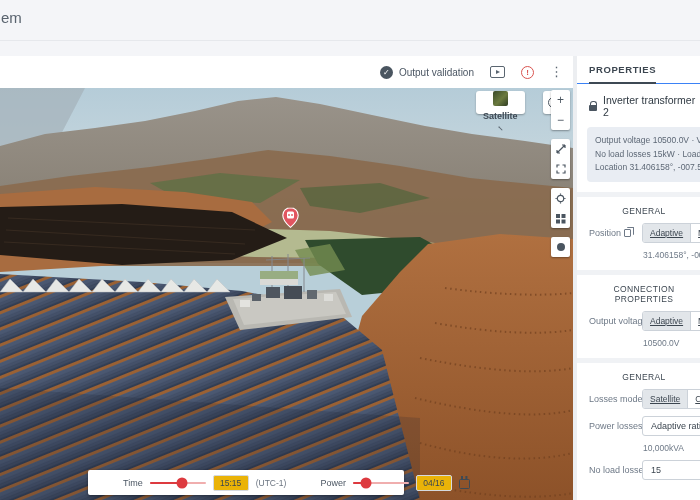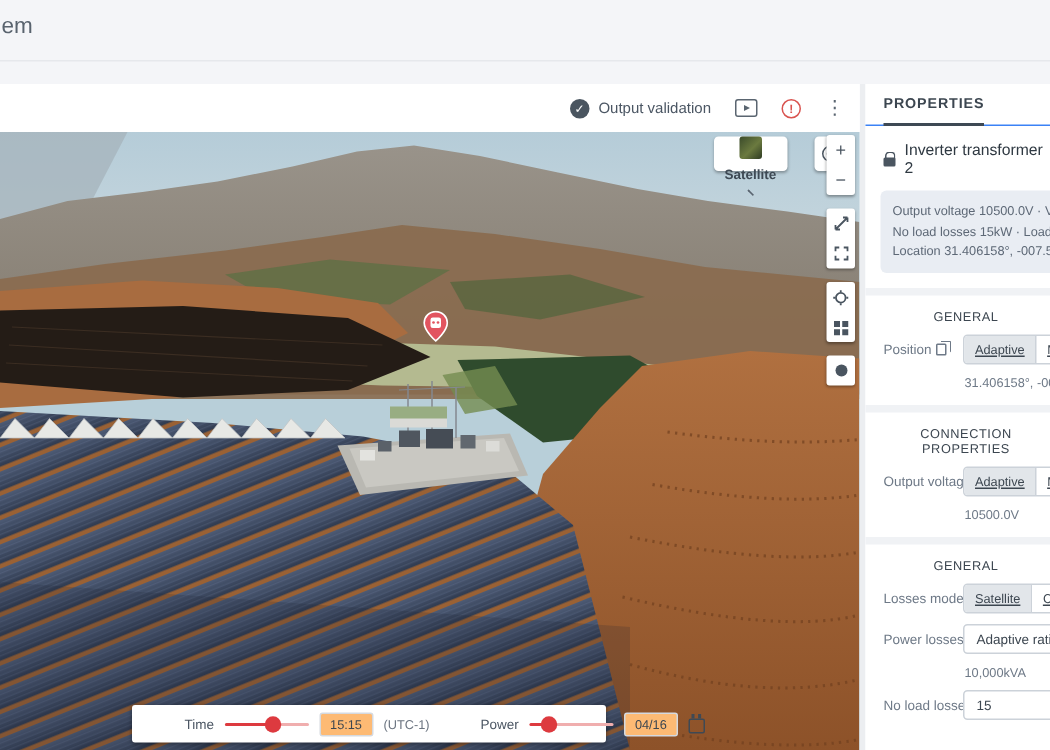--- a/index.html
+++ b/index.html
@@ -55,21 +55,21 @@
 
   
   .time-bar { position:absolute; left:88px; bottom:5px; width:316px; height:25px; background:#fff; border-radius:2px;
     box-shadow:0 1px 3px rgba(0,0,0,.4); display:flex; align-items:center; padding:0 8px; gap:7px; }
   .tb-label { font-size:9px; color:#4b5663; flex:none;margin-left:27px; }
   .slider { position:relative; width:56px; height:12px; flex:none; cursor:pointer; }
   .track { position:absolute; left:0; right:0; top:5px; height:2.5px; background:#f0aeae; border-radius:2px; }
   .fill { height:100%; background:#dd3a3f; border-radius:2px; }
   .thumb { position:absolute; top:6.5px; width:11px; height:11px; background:#dd3a3f; border-radius:50%; transform:translate(-50%,-50%); }
   .tb-input { width:36px; height:16px; border:1px solid #d5d9df; border-radius:2px; font-size:8.5px; color:#3c4650;
-    display:flex; align-items:center; justify-content:center; flex:none; background:#fdba74; }
+    display:flex; align-items:center; justify-content:center; flex:none; background:#eab308; }
   .tb-utc { font-size:8.5px; color:#6b7480; flex:none; }
   .cal-btn { background:none; border:none; padding:0; display:flex; cursor:pointer; }
   .cal-icon { width:11px; height:10px; border:1.3px solid #3e4954; border-radius:1.5px; position:relative; margin-top:2px; }
   .cal-icon::before { content:""; position:absolute; top:-3.4px; left:1.2px; width:1.6px; height:2.6px; background:#3e4954; box-shadow:4.4px 0 0 #3e4954; }
 
   
   .tab-row { height:28px; border-bottom:1px solid #3b82f6; display:flex; align-items:flex-end; padding-left:12px; }
   .tab { font-size:9.5px; font-weight:bold; color:#3c4650; letter-spacing:.6px; padding-bottom:7px;
     border-bottom:2px solid #3e4954; margin-bottom:-1px; cursor:pointer; }
   .device-row { display:flex; align-items:center; gap:6px; padding-left:12px; margin-top:10px; font-size:10.5px; color:#2f3942; }

